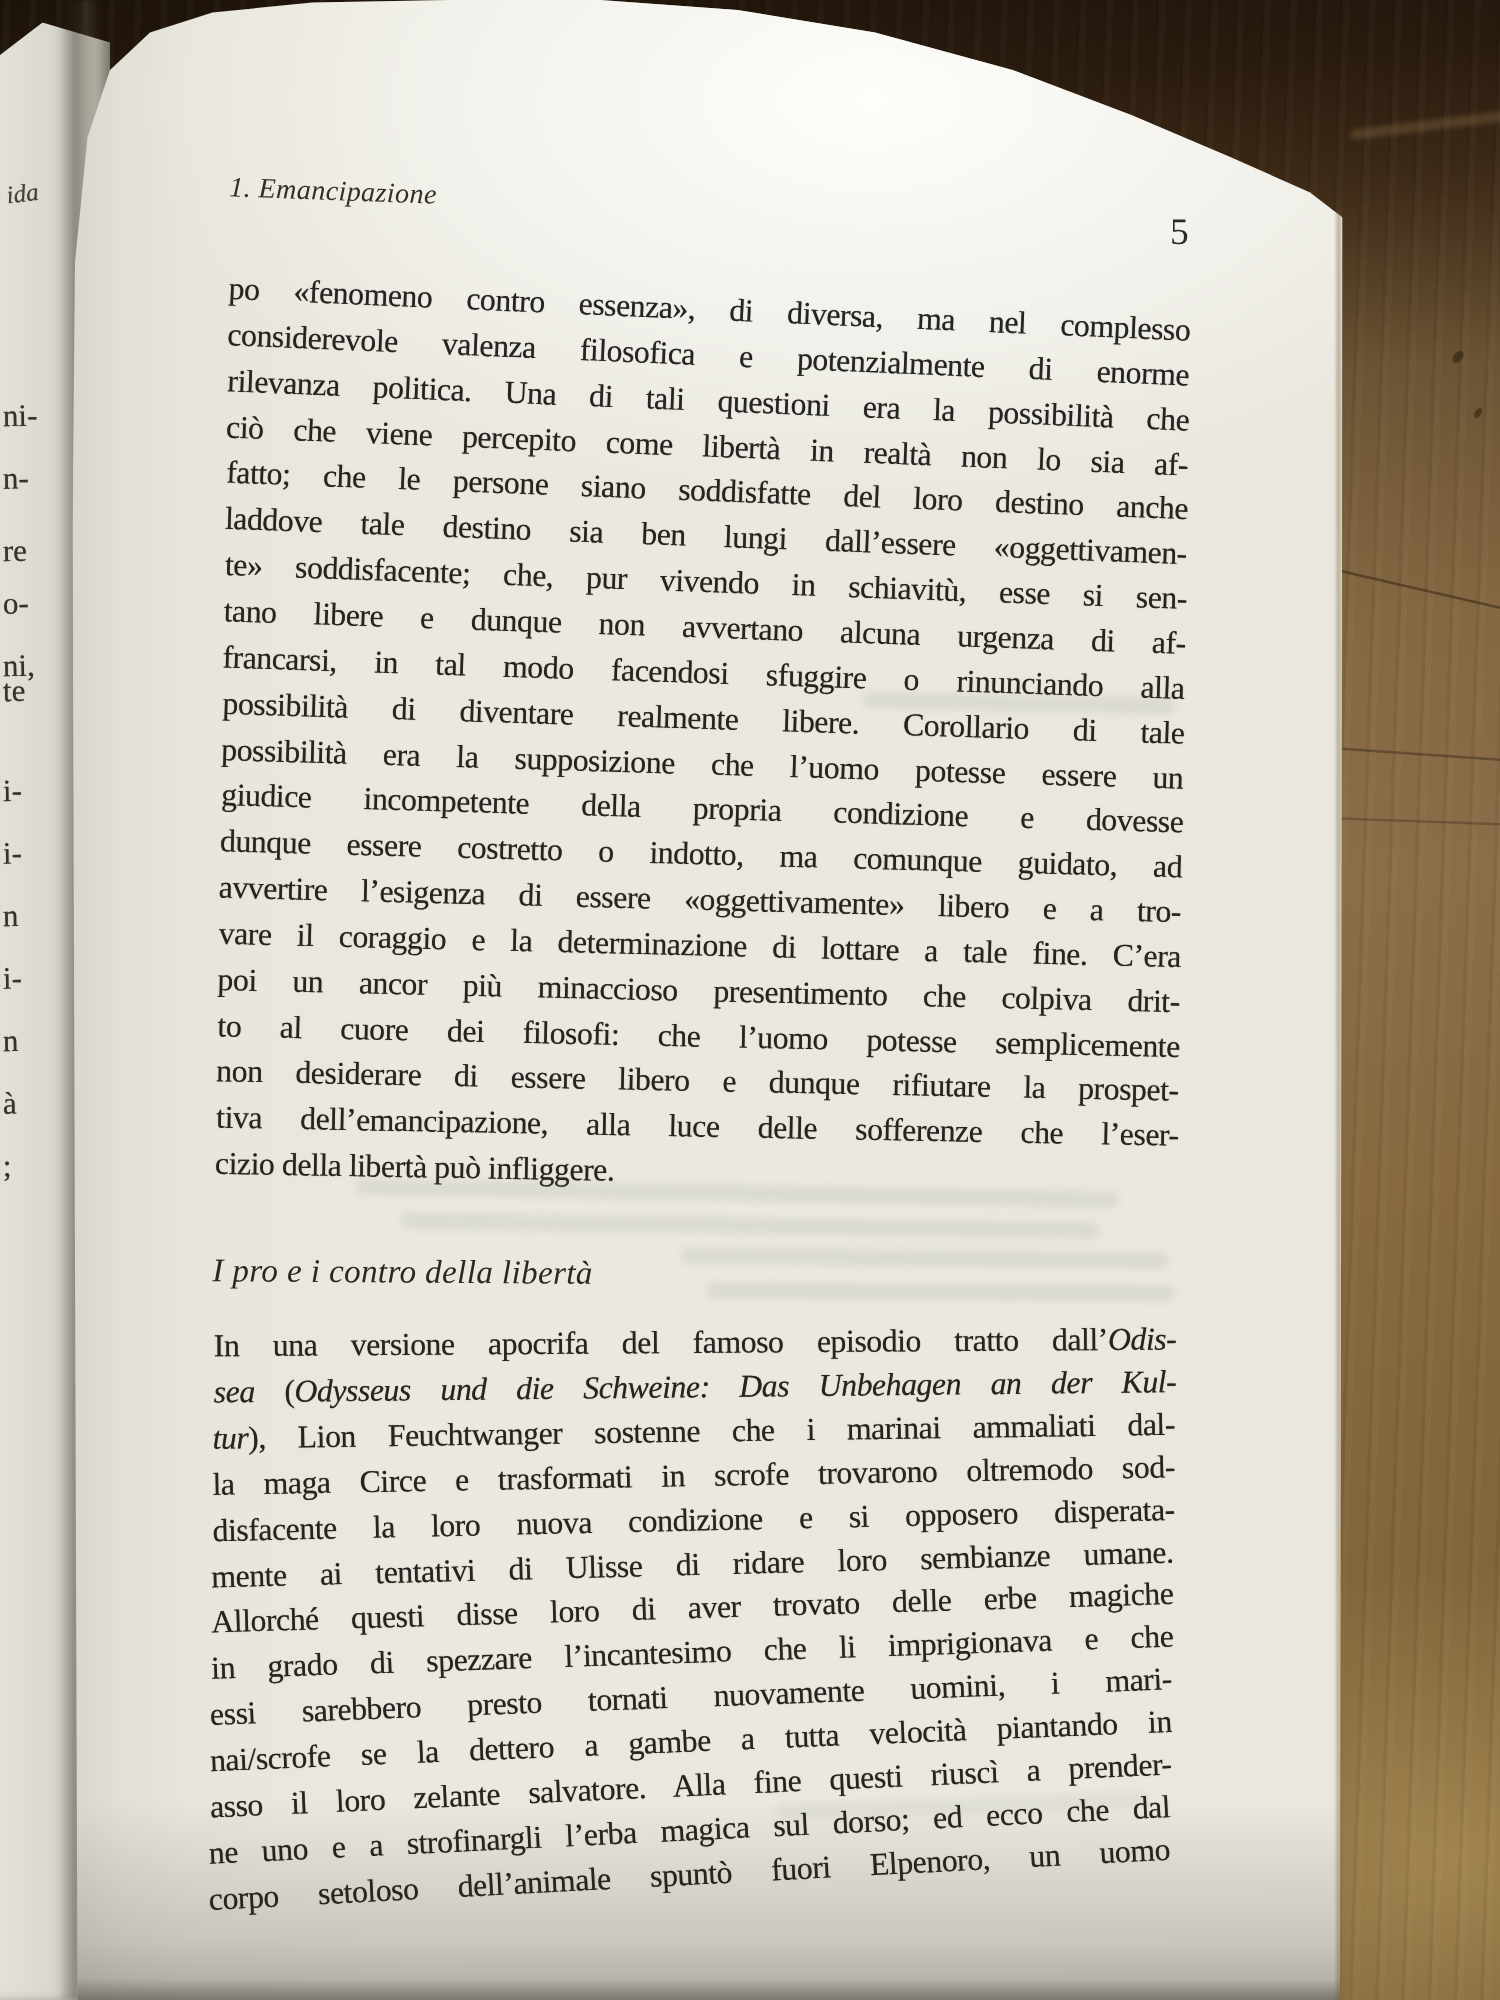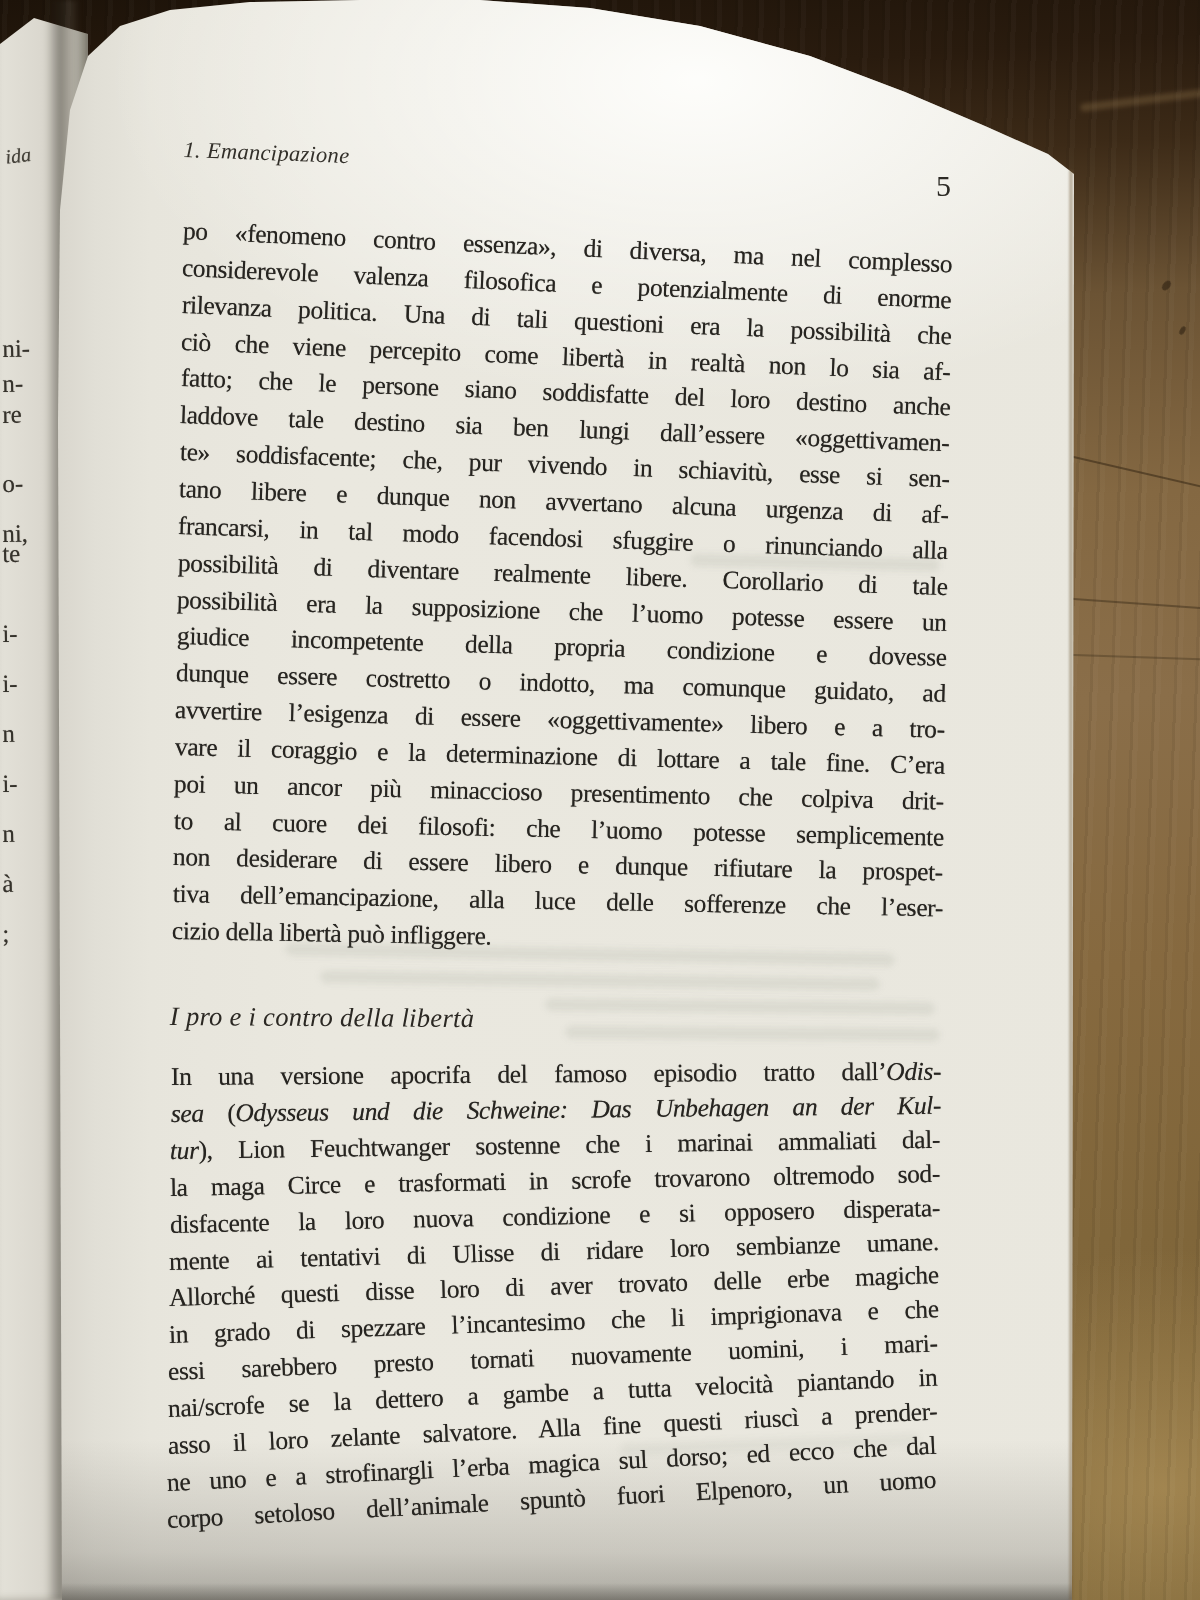--- a/index.html
+++ b/index.html
@@ -61,23 +61,23 @@
   <div class="scratch" style="left:1038px;top:468px;width:175px;transform:rotate(13deg);"></div>
   <div class="scratch" style="left:1055px;top:602px;width:150px;transform:rotate(4deg);opacity:.8;"></div>
   <div class="scratch" style="left:1066px;top:656px;width:135px;transform:rotate(2deg);opacity:.6;"></div>
   <div class="knot" style="left:1163px;top:280px;width:7px;height:11px;transform:rotate(38deg);"></div>
   <div class="knot" style="left:1180px;top:326px;width:5px;height:9px;transform:rotate(30deg);"></div>
   <div class="streak" style="left:1080px;top:96px;width:130px;height:8px;transform:rotate(-7deg);"></div>
 
   <div id="left-page"></div>
   <div id="fragments">
       <div class="fragment hdr" style="left: 4px; top: 146px;">ida</div>
-      <div class="fragment" style="left: 2px; top: 335px; transform: rotate(-1deg);">ni-</div>
+      <div class="fragment" style="left: 2px; top: 320px; transform: rotate(-1deg);">ni-</div>
       <div class="fragment" style="left: 2px; top: 370px; transform: rotate(-1deg);">n-</div>
-      <div class="fragment" style="left: 2px; top: 401px; transform: rotate(-1deg);">re</div>
+      <div class="fragment" style="left: 2px; top: 428px; transform: rotate(-1deg);">re</div>
       <div class="fragment" style="left: 2px; top: 470px; transform: rotate(-1deg);">o-</div>
       <div class="fragment" style="left: 2px; top: 520px; transform: rotate(-1deg);">ni,</div>
       <div class="fragment" style="left: 2px; top: 540px; transform: rotate(-1deg);">te</div>
       <div class="fragment" style="left: 2px; top: 620px; transform: rotate(-1deg);">i-</div>
       <div class="fragment" style="left: 2px; top: 670px; transform: rotate(-1deg);">i-</div>
       <div class="fragment" style="left: 2px; top: 720px; transform: rotate(-1deg);">n</div>
       <div class="fragment" style="left: 2px; top: 770px; transform: rotate(-1deg);">i-</div>
       <div class="fragment" style="left: 2px; top: 820px; transform: rotate(-1deg);">n</div>
       <div class="fragment" style="left: 2px; top: 870px; transform: rotate(-1deg);">à</div>
       <div class="fragment" style="left: 2px; top: 920px; transform: rotate(-1deg);">;</div>

